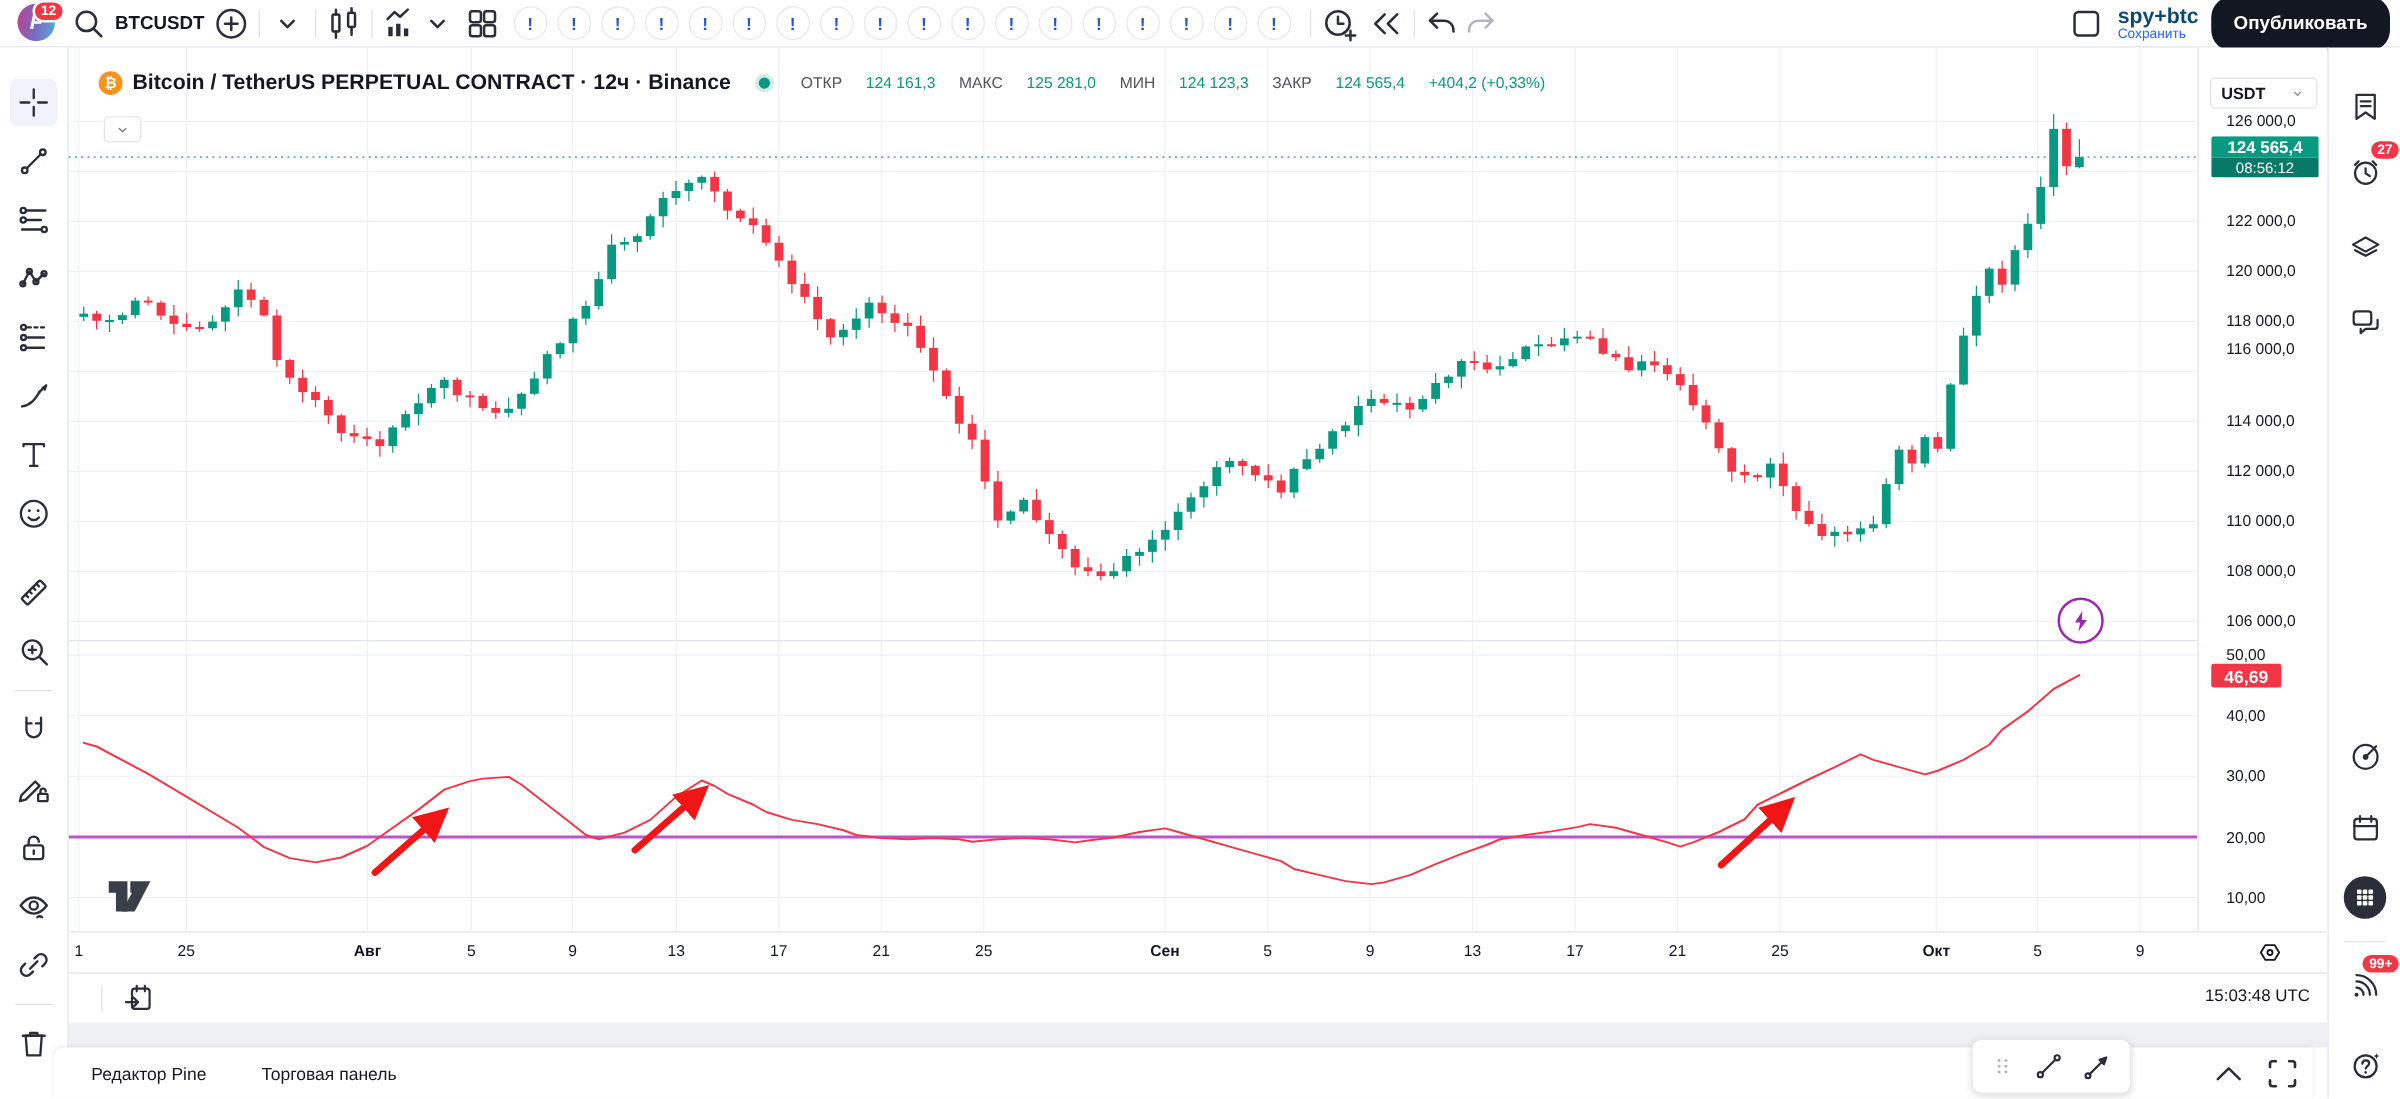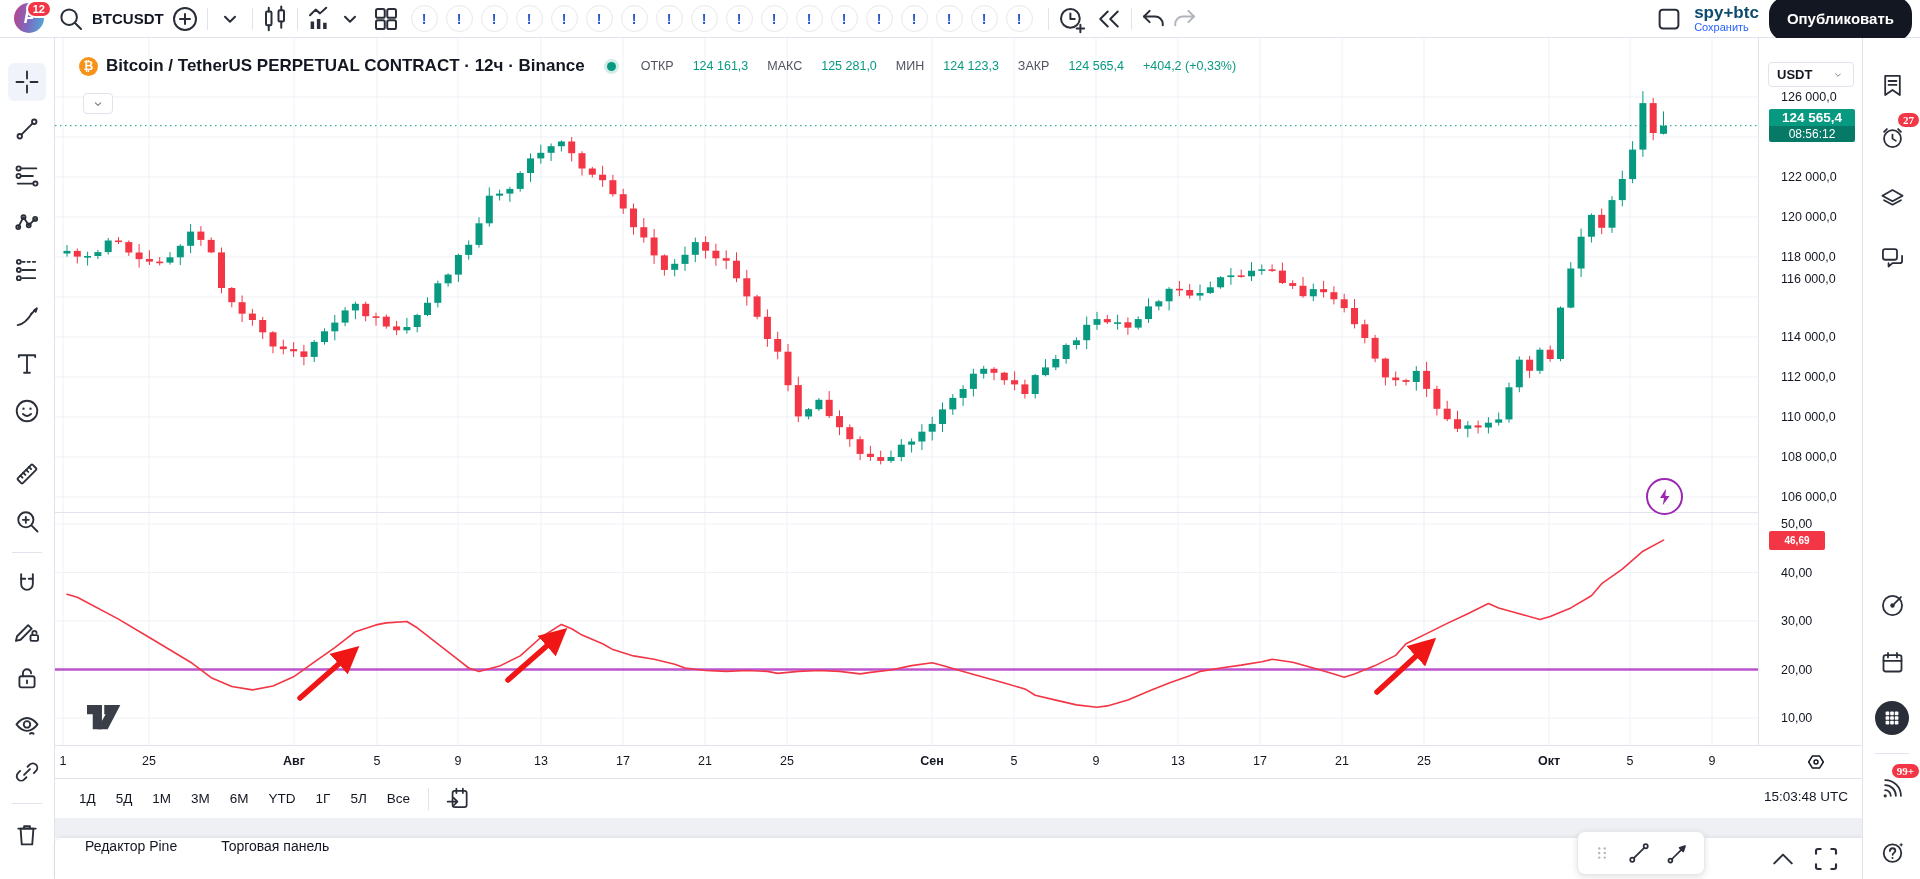--- a/index.html
+++ b/index.html
@@ -39,39 +39,39 @@
   .green-dot{width:9px;height:9px;border-radius:50%;background:#089981;box-shadow:0 0 0 3px rgba(8,153,129,.18);margin-right:6px;}
   #legend-collapse{position:absolute;left:83px;top:93px;width:30px;height:21px;border:1px solid #e0e3eb;border-radius:4px;background:#fff;display:flex;align-items:center;justify-content:center;color:#787b86;}
   #zap-btn{position:absolute;left:1646px;top:478px;width:37px;height:37px;border-radius:50%;border:2px solid #9c27b0;background:#fff;color:#9c27b0;display:flex;align-items:center;justify-content:center;}
   
   #scale-col{position:absolute;left:1758px;top:38px;width:104px;height:707px;border-left:1px solid #e0e3eb;background:#fff;}
   .scale-label{position:absolute;left:22px;font-size:12.5px;color:#131722;transform:translateY(-50%);white-space:nowrap;}
   #usdt-box{position:absolute;left:9px;top:24px;width:86px;height:25px;border:1px solid #e0e3eb;border-radius:4px;background:#fff;display:flex;align-items:center;justify-content:space-between;padding:0 8px;font-size:13px;font-weight:600;z-index:3;}
   #last-price-label{position:absolute;left:10px;top:71px;width:86px;border-radius:2px;overflow:hidden;text-align:center;color:#fff;z-index:2;}
   #last-price-label .p{background:#089981;font-size:13.5px;font-weight:700;padding:1px 0;}
   #last-price-label .c{background:#067a67;font-size:12px;padding:1px 0;}
-  #ind-value-label{position:absolute;left:10px;top:493px;width:56px;height:19px;background:#f23645;color:#fff;font-size:10px;font-weight:700;border-radius:2px;display:flex;align-items:center;justify-content:center;z-index:2;}
+  #ind-value-label{position:absolute;left:10px;top:493px;width:56px;height:19px;background:#f23645;color:#fff;font-size:14px;font-weight:700;border-radius:2px;display:flex;align-items:center;justify-content:center;z-index:2;}
   
   #time-axis{position:absolute;left:55px;top:745px;width:1807px;height:33px;border-top:1px solid #e0e3eb;background:#fff;}
   .t-tick{position:absolute;top:8px;transform:translateX(-50%);font-size:12.5px;color:#131722;}
   .t-tick.major{font-weight:700;}
   #octagon-ic{position:absolute;left:1750px;top:5px;width:22px;height:22px;color:#131722;}
   #range-row{position:absolute;left:55px;top:778px;width:1807px;height:40px;border-top:1px solid #e0e3eb;background:#fff;display:flex;align-items:center;padding-left:16px;}
   .range-btn{font-size:13.5px;font-weight:500;color:#131722;padding:4px 8px;border-radius:4px;flex:0 0 auto;}
   #goto-date{width:26px;height:26px;color:#2a2e39;display:flex;align-items:center;justify-content:center;margin-left:6px;}
   #clock{position:absolute;right:14px;top:10px;font-size:13.5px;color:#131722;}
   
   #gap-strip{position:absolute;left:55px;top:818px;width:1807px;height:20px;background:#eef0f3;}
-  #footer{position:absolute;left:55px;top:838px;width:1807px;height:41px;background:#fff;border-top-left-radius:8px;box-shadow:0 -1px 4px rgba(0,0,0,.07);display:flex;padding-left:30px;gap:44px;}
+  #footer{position:absolute;left:43px;top:838px;width:1807px;height:41px;background:#fff;border-top-left-radius:8px;box-shadow:0 -1px 4px rgba(0,0,0,.07);display:flex;align-items:center;padding-left:30px;gap:44px;}
   .footer-link{font-size:14px;color:#131722;}
   #float-tools{position:absolute;left:1577px;top:831px;width:128px;height:44px;background:#fff;border:1px solid #e6e8eb;border-radius:8px;box-shadow:0 2px 6px rgba(0,0,0,.12);display:flex;align-items:center;justify-content:space-around;padding:0 6px;color:#2a2e39;}
   #collapse-panel{position:absolute;left:1768px;top:844px;width:30px;height:30px;color:#2a2e39;display:flex;align-items:center;justify-content:center;}
   #fullscreen-btn{position:absolute;left:1810px;top:843px;width:32px;height:32px;color:#2a2e39;display:flex;align-items:center;justify-content:center;}
   
-  #right-sidebar{position:absolute;left:1862px;top:38px;width:58px;height:841px;background:#fff;border-left:1px solid #e0e3eb;font-family:Liberation Serif, serif;}
+  #right-sidebar{position:absolute;left:1862px;top:38px;width:58px;height:841px;background:#fff;border-left:1px solid #e0e3eb;}
   .rs-item{position:absolute;left:12px;width:34px;height:34px;display:flex;align-items:center;justify-content:center;color:#2a2e39;}
   .rs-item .dark-circle{width:34px;height:34px;border-radius:50%;background:#2a2e39;display:flex;align-items:center;justify-content:center;color:#fff;}
   .rs-badge{position:absolute;top:-7px;right:-10px;background:#f23645;color:#fff;font-size:11px;font-weight:700;border-radius:9px;padding:1px 5px;z-index:2;}
   .rs-div{position:absolute;left:12px;width:34px;height:1px;background:#e0e3eb;}
 </style>
 </head>
 <body>
 
 <div id="stage">
 
@@ -777,31 +777,20 @@
       <span class="t-tick" style="left: 1123px;">13</span>
       <span class="t-tick" style="left: 1205px;">17</span>
       <span class="t-tick" style="left: 1287px;">21</span>
       <span class="t-tick" style="left: 1369px;">25</span>
       <span class="t-tick major" style="left: 1494px;">Окт</span>
       <span class="t-tick" style="left: 1575px;">5</span>
       <span class="t-tick" style="left: 1657px;">9</span>
     </div>
 
   <div id="range-row">
-    <div id="range-btns" style="display:flex;align-items:center;gap:4px;">
-        <div class="range-btn">1Д</div>
-        <div class="range-btn">5Д</div>
-        <div class="range-btn">1М</div>
-        <div class="range-btn">3М</div>
-        <div class="range-btn">6М</div>
-        <div class="range-btn">YTD</div>
-        <div class="range-btn">1Г</div>
-        <div class="range-btn">5Л</div>
-        <div class="range-btn">Все</div>
-      </div>
     <div class="tb-sep" style="margin:0 10px;"></div>
     <div id="goto-date">
         <svg viewBox="0 0 24 24" width="100%" height="100%" fill="none" stroke="currentColor" stroke-width="1.6" stroke-linecap="round" stroke-linejoin="round">
           <rect x="7" y="4.5" width="13" height="15" rx="2"></rect>
           <path d="M10.5 2.5v4M16.5 2.5v4"></path>
           <path d="M2.5 14.5H11M8 11l3.5 3.5L8 18"></path>
         </svg>
       </div>
     <div id="clock">15:03:48 UTC</div>
   </div>

